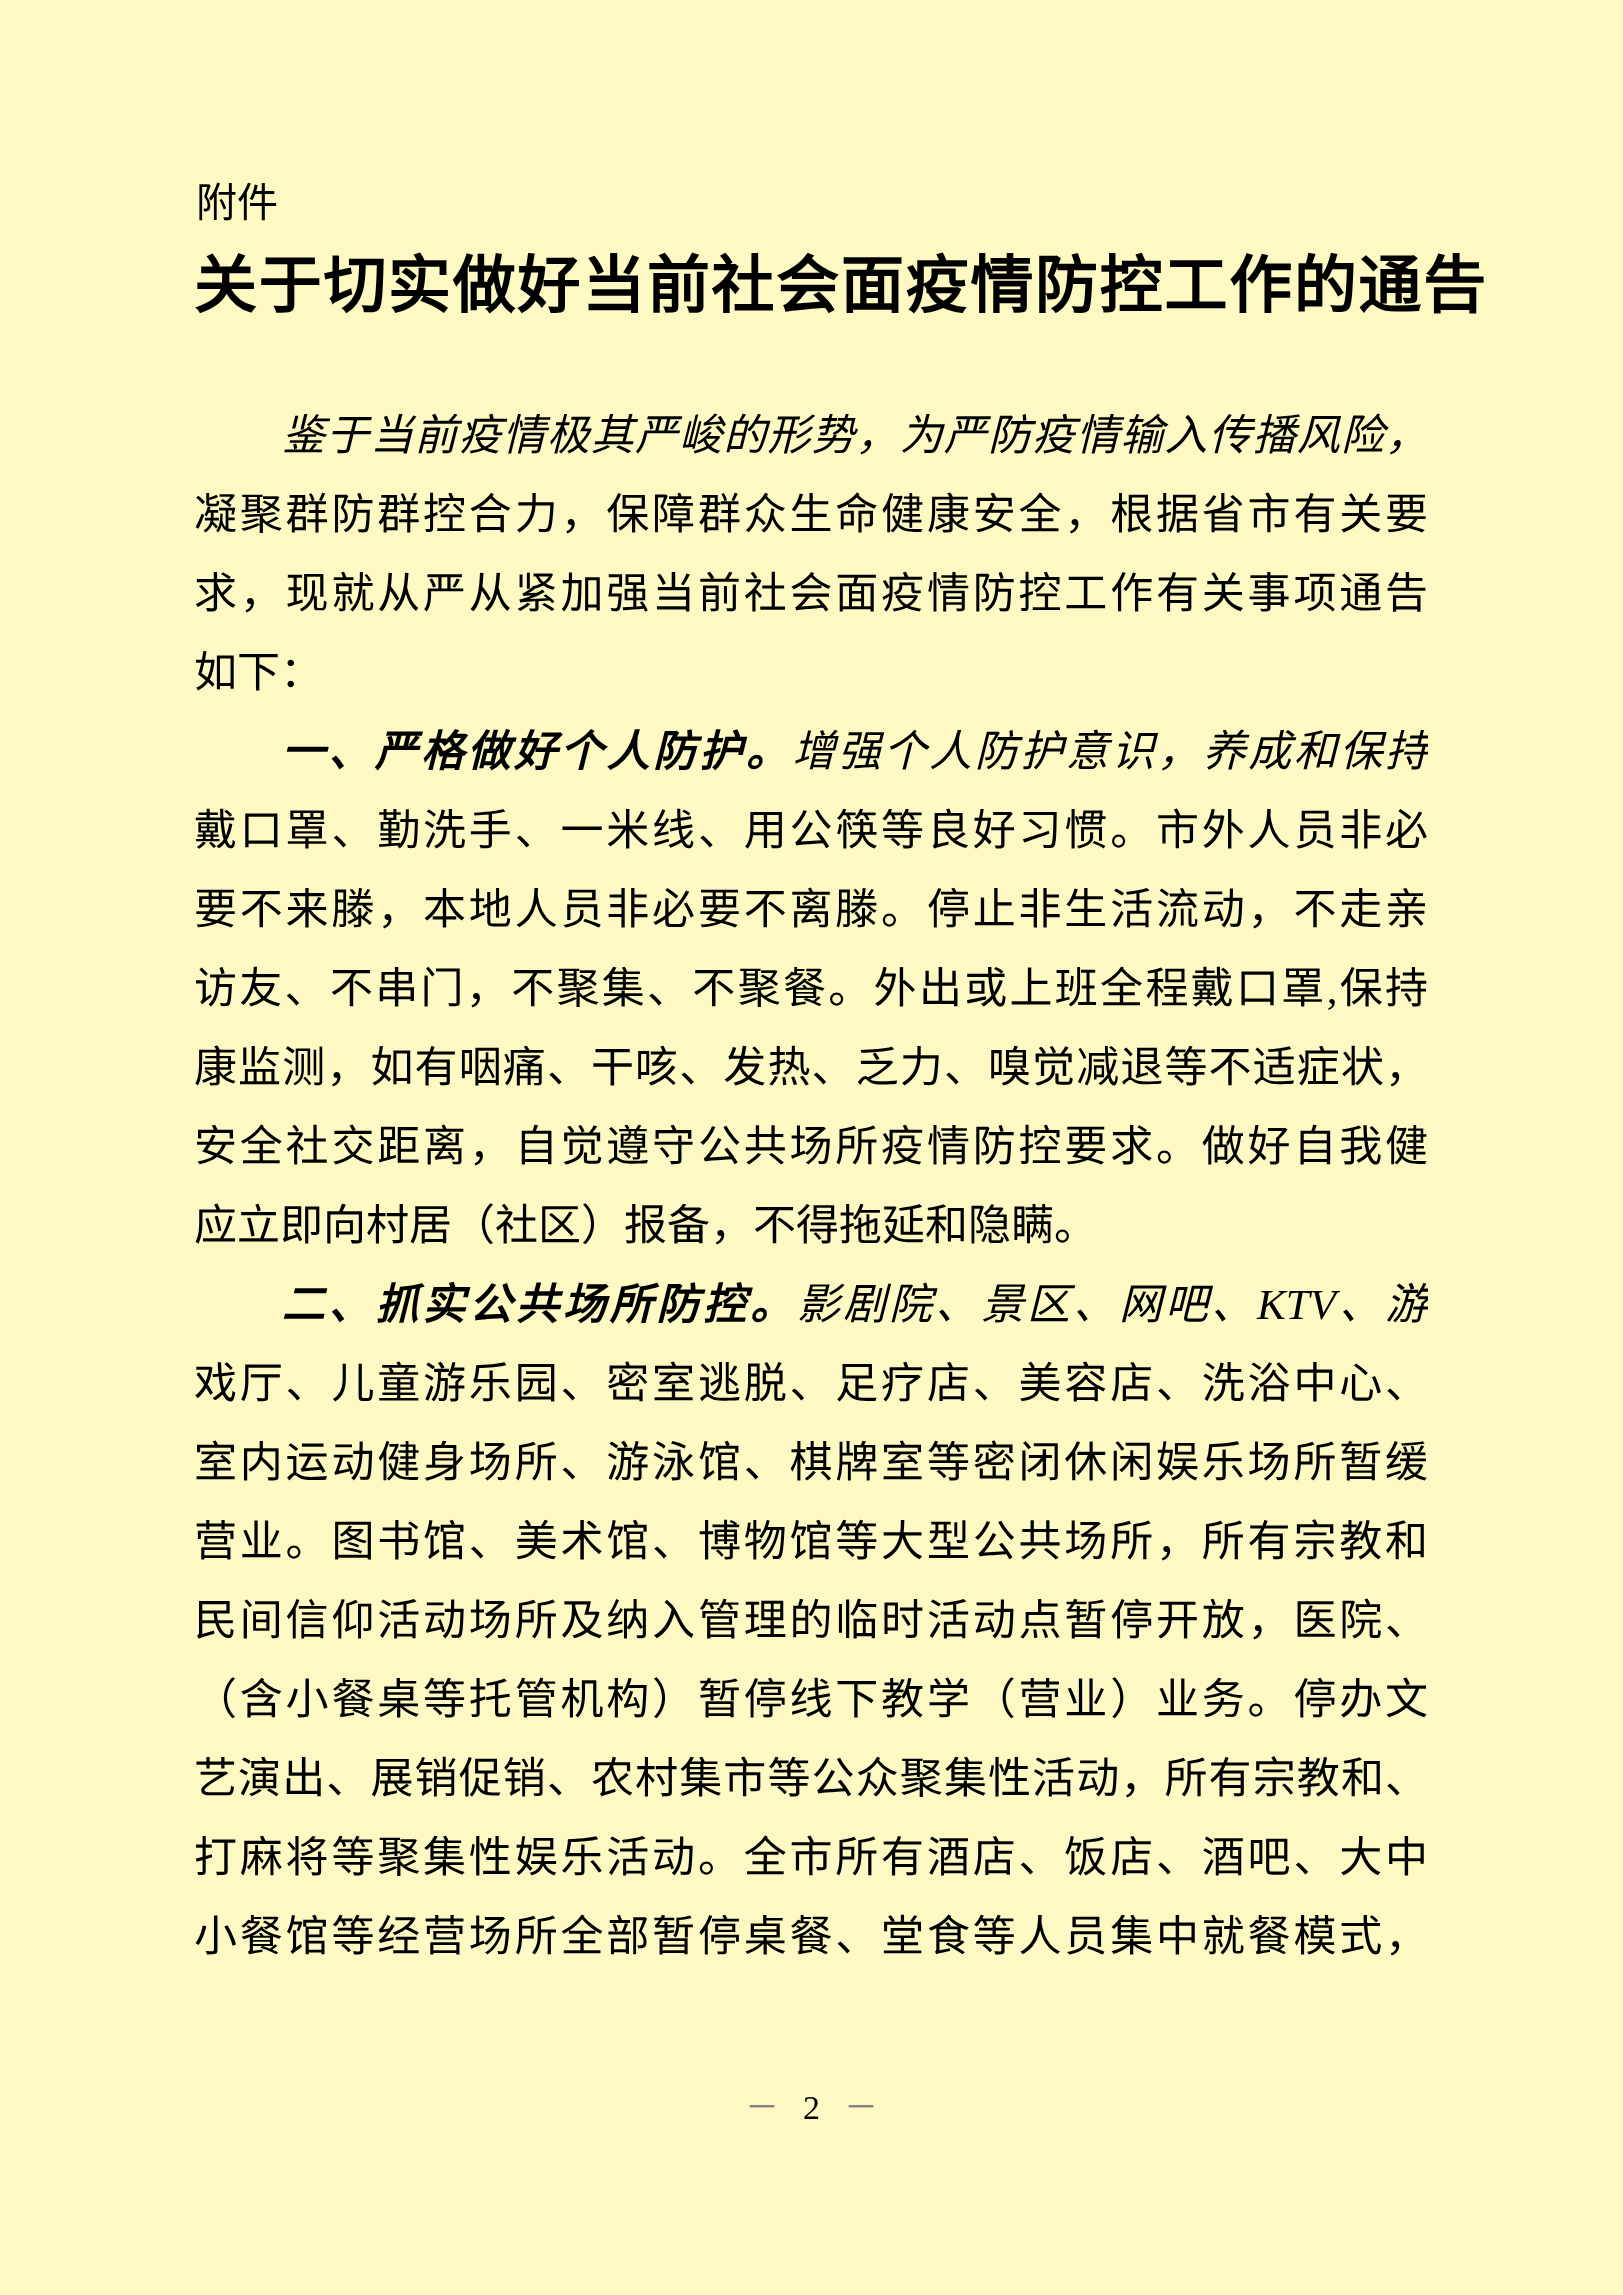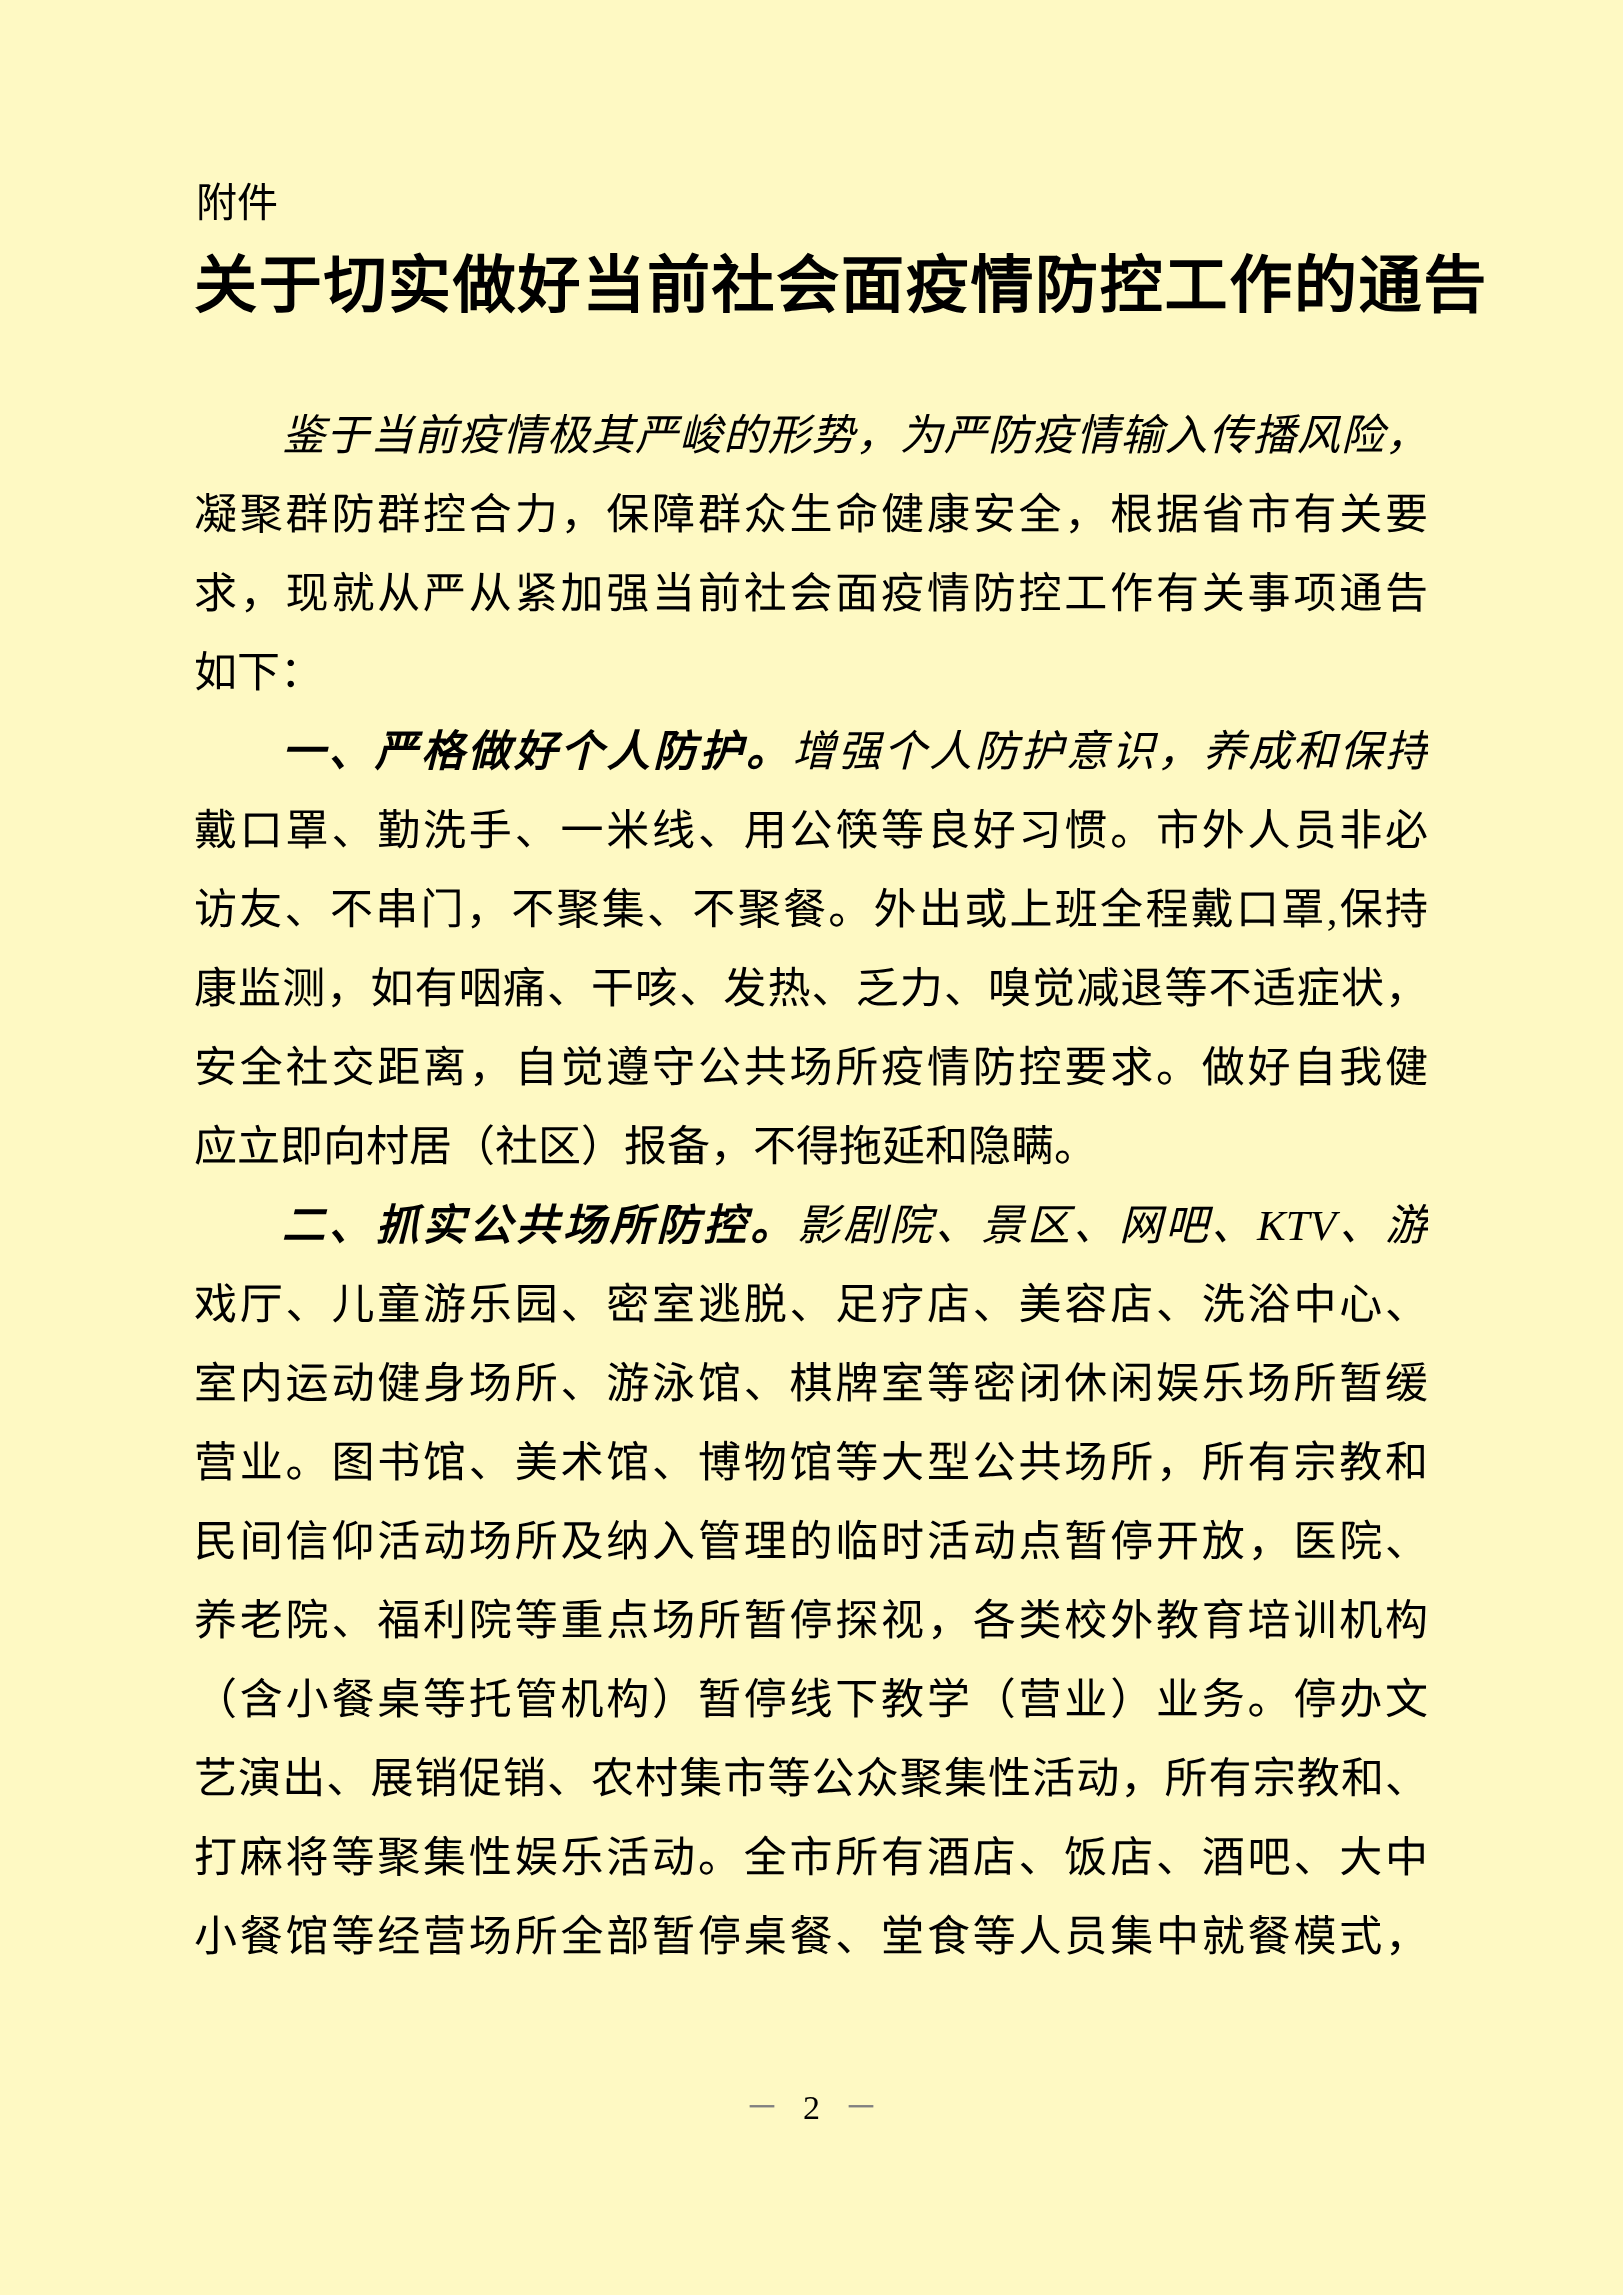--- a/index.html
+++ b/index.html
@@ -95,30 +95,30 @@
 
   <h1 class="doc-title" style="margin:0; font-size:63px;">关于切实做好当前社会面疫情防控工作的通告</h1>
 
   <div class="doc-body">
       <div class="line indent">鉴于当前疫情极其严峻的形势，为严防疫情输入传播风险，</div>
       <div class="line">凝聚群防群控合力，保障群众生命健康安全，根据省市有关要</div>
       <div class="line">求，现就从严从紧加强当前社会面疫情防控工作有关事项通告</div>
       <div class="line short">如下：</div>
       <div class="line indent"><b class="section-head">一、严格做好个人防护。</b>增强个人防护意识，养成和保持</div>
       <div class="line">戴口罩、勤洗手、一米线、用公筷等良好习惯。市外人员非必</div>
+      <div class="line">要不来滕，本地人员非必要不离滕。停止非生活流动，不走亲</div>
       <div class="line">访友、不串门，不聚集、不聚餐。外出或上班全程戴口罩,保持</div>
       <div class="line">康监测，如有咽痛、干咳、发热、乏力、嗅觉减退等不适症状，</div>
       <div class="line">安全社交距离，自觉遵守公共场所疫情防控要求。做好自我健</div>
       <div class="line short">应立即向村居（社区）报备，不得拖延和隐瞒。</div>
       <div class="line indent"><b class="section-head">二、抓实公共场所防控。</b>影剧院、景区、网吧、KTV、游</div>
       <div class="line">戏厅、儿童游乐园、密室逃脱、足疗店、美容店、洗浴中心、</div>
       <div class="line">室内运动健身场所、游泳馆、棋牌室等密闭休闲娱乐场所暂缓</div>
       <div class="line">营业。图书馆、美术馆、博物馆等大型公共场所，所有宗教和</div>
       <div class="line">民间信仰活动场所及纳入管理的临时活动点暂停开放，医院、</div>
-      <div class="line">养老院、福利院等重点场所暂停探视，各类校外教育培训机构</div>
       <div class="line">（含小餐桌等托管机构）暂停线下教学（营业）业务。停办文</div>
       <div class="line">艺演出、展销促销、农村集市等公众聚集性活动，所有宗教和、</div>
       <div class="line">打麻将等聚集性娱乐活动。全市所有酒店、饭店、酒吧、大中</div>
       <div class="line">小餐馆等经营场所全部暂停桌餐、堂食等人员集中就餐模式，</div>
     </div>
 
   <div class="footer">
     <span class="dash">－</span><span class="num">2</span><span class="dash">－</span>
   </div>
 

